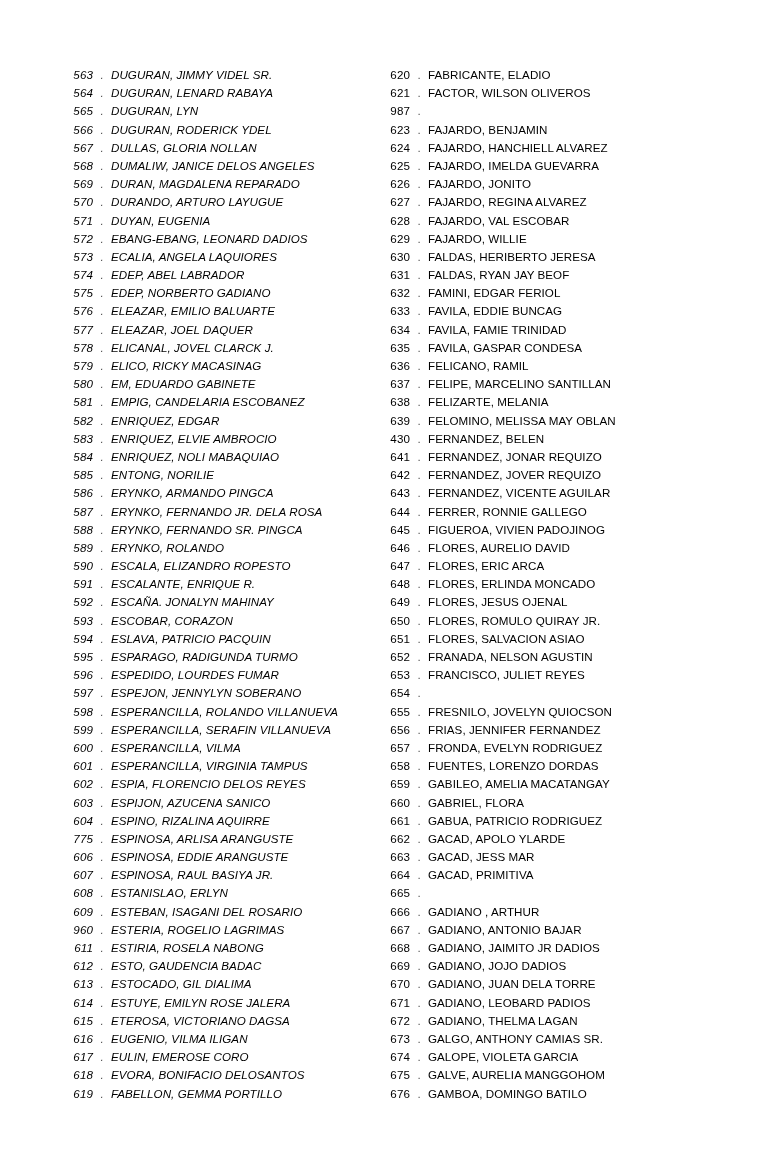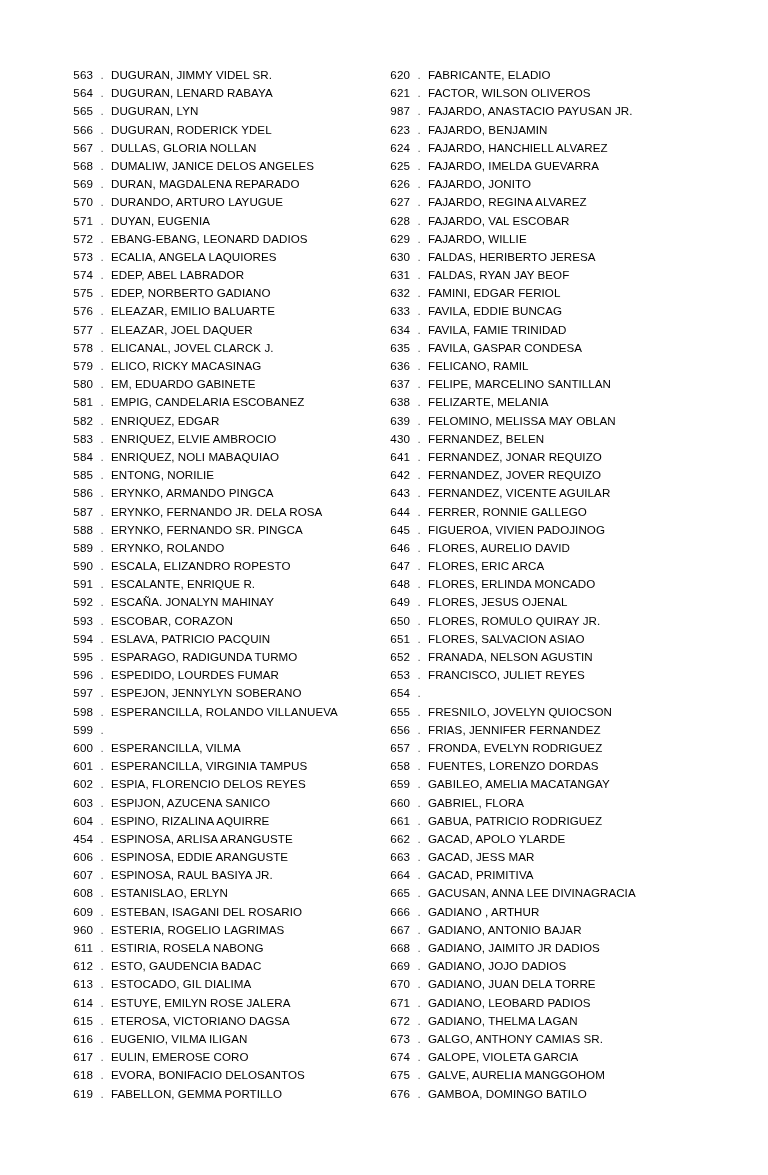--- a/index.html
+++ b/index.html
@@ -29,20 +29,21 @@
     flex-direction: row;
     align-items: flex-start;
   }
   .column {
     display: flex;
     flex-direction: column;
   }
   .column-left {
     margin-left: 63px;
     width: 315px;
+    font-style: italic;
   }
   .column-right {
     margin-left: 2px;
     width: 340px;
     justify-content: center;
   }
   .entry {
     display: flex;
     flex-direction: row;
     align-items: baseline;
@@ -249,20 +250,21 @@
           <span class="entry-name">ESPEJON, JENNYLYN SOBERANO</span>
         </div>
         <div class="entry">
           <span class="entry-number">598</span>
           <span class="entry-dot">.</span>
           <span class="entry-name">ESPERANCILLA, ROLANDO VILLANUEVA</span>
         </div>
         <div class="entry">
           <span class="entry-number">599</span>
           <span class="entry-dot">.</span>
+          <span class="entry-name">ESPERANCILLA, SERAFIN VILLANUEVA</span>
         </div>
         <div class="entry">
           <span class="entry-number">600</span>
           <span class="entry-dot">.</span>
           <span class="entry-name">ESPERANCILLA, VILMA</span>
         </div>
         <div class="entry">
           <span class="entry-number">601</span>
           <span class="entry-dot">.</span>
           <span class="entry-name">ESPERANCILLA, VIRGINIA TAMPUS</span>
@@ -276,21 +278,21 @@
           <span class="entry-number">603</span>
           <span class="entry-dot">.</span>
           <span class="entry-name">ESPIJON, AZUCENA SANICO</span>
         </div>
         <div class="entry">
           <span class="entry-number">604</span>
           <span class="entry-dot">.</span>
           <span class="entry-name">ESPINO, RIZALINA AQUIRRE</span>
         </div>
         <div class="entry">
-          <span class="entry-number">454</span>
+          <span class="entry-number">775</span>
           <span class="entry-dot">.</span>
           <span class="entry-name">ESPINOSA, ARLISA ARANGUSTE</span>
         </div>
         <div class="entry">
           <span class="entry-number">606</span>
           <span class="entry-dot">.</span>
           <span class="entry-name">ESPINOSA, EDDIE ARANGUSTE</span>
         </div>
         <div class="entry">
           <span class="entry-number">607</span>
@@ -365,21 +367,20 @@
           <span class="entry-name">FABRICANTE, ELADIO</span>
         </div>
         <div class="entry">
           <span class="entry-number">621</span>
           <span class="entry-dot">.</span>
           <span class="entry-name">FACTOR, WILSON OLIVEROS</span>
         </div>
         <div class="entry">
           <span class="entry-number">987</span>
           <span class="entry-dot">.</span>
-          <span class="entry-name">FAJARDO, ANASTACIO PAYUSAN JR.</span>
         </div>
         <div class="entry">
           <span class="entry-number">623</span>
           <span class="entry-dot">.</span>
           <span class="entry-name">FAJARDO, BENJAMIN</span>
         </div>
         <div class="entry">
           <span class="entry-number">624</span>
           <span class="entry-dot">.</span>
           <span class="entry-name">FAJARDO, HANCHIELL ALVAREZ</span>
@@ -579,21 +580,20 @@
           <span class="entry-name">GACAD, JESS MAR</span>
         </div>
         <div class="entry">
           <span class="entry-number">664</span>
           <span class="entry-dot">.</span>
           <span class="entry-name">GACAD, PRIMITIVA</span>
         </div>
         <div class="entry">
           <span class="entry-number">665</span>
           <span class="entry-dot">.</span>
-          <span class="entry-name">GACUSAN, ANNA LEE DIVINAGRACIA</span>
         </div>
         <div class="entry">
           <span class="entry-number">666</span>
           <span class="entry-dot">.</span>
           <span class="entry-name">GADIANO , ARTHUR</span>
         </div>
         <div class="entry">
           <span class="entry-number">667</span>
           <span class="entry-dot">.</span>
           <span class="entry-name">GADIANO, ANTONIO BAJAR</span>

